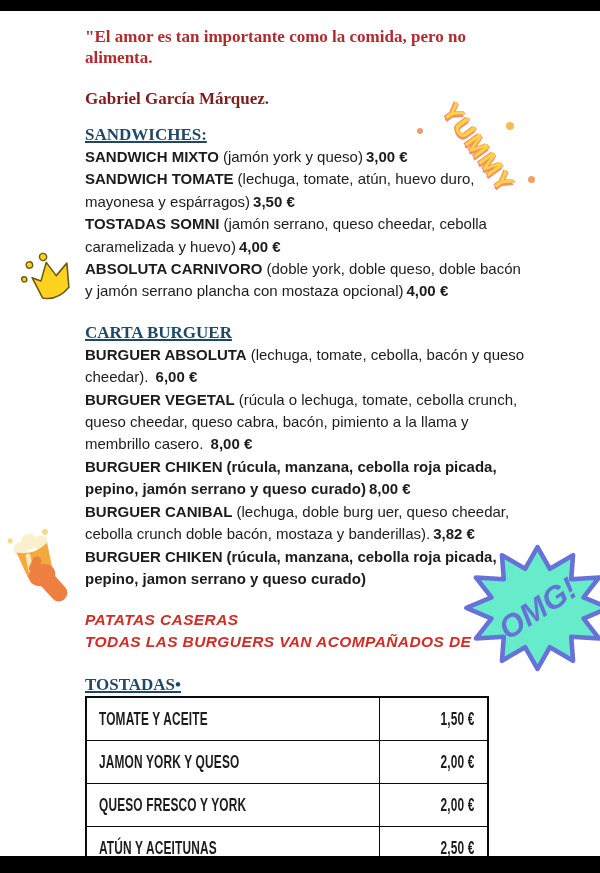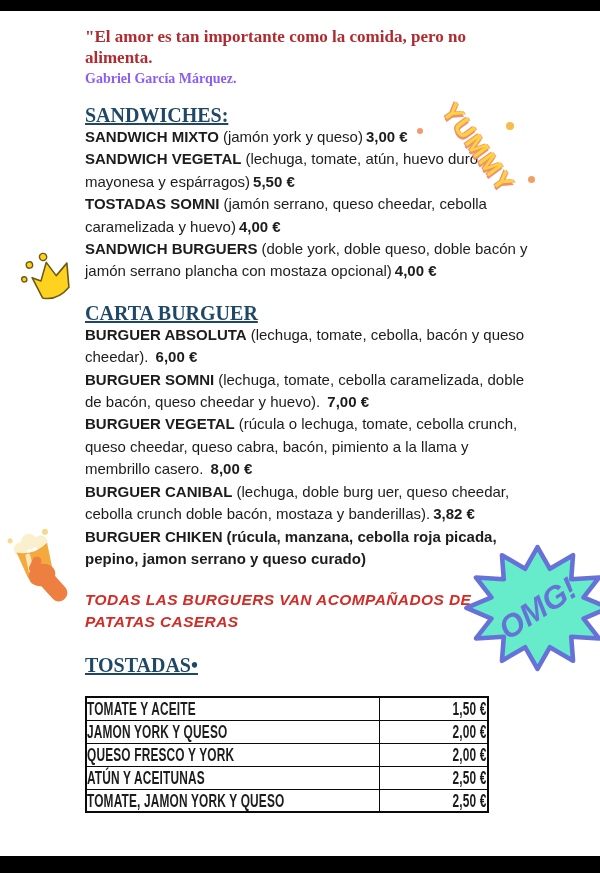--- a/index.html
+++ b/index.html
@@ -11,40 +11,40 @@
   }
   .bar { position:absolute; left:0; width:100%; background:#000; }
   .bar.top { top:0; height:11px; }
   .bar.bottom { bottom:0; height:17px; }
 
   .content { position:absolute; left:85px; top:26px; width:444px; }
 
   .quote { font-family:"Liberation Serif", serif; font-weight:bold;
            font-size:17px; line-height:21px; color:#b02b30; width:452px; }
   .author { font-family:"Liberation Serif", serif; font-weight:bold;
-            font-size:14px; line-height:21px; color:#8b5cf6; margin-bottom:15px; }
+            font-size:17px; line-height:21px; color:#7f1d1d; margin-bottom:15px;margin-top:20px; }
 
   .sec-title { font-family:"Liberation Serif", serif; font-weight:bold;
-               font-size:20px; color:#1f4866; text-decoration:underline;
+               font-size:17px; color:#1f4866; text-decoration:underline;
                text-decoration-thickness:1.5px; line-height:22px; }
   section.menu { margin-bottom:19px; }
   .item { font-size:15px; line-height:22.4px; margin:0; }
   .item .nm { font-weight:bold; }
   .item .ds { margin:0 3px 0 4px; }
   .item .pr { font-weight:bold; }
   .item.allbold .ds { font-weight:bold; }
 
   .note { font-weight:bold; font-style:italic; font-size:15.5px;
           line-height:22px; color:#d32b25; letter-spacing:.4px;
           margin:4px 0 21px 0; }
   .note span { display:block; }
 
-  .tostadas-title { margin-bottom:20px; }
+  .tostadas-title { margin-bottom:0; }
   table.tost { border-collapse:collapse; width:386px; table-layout:fixed; }
-  table.tost td { border:1.5px solid #0a0a0a; height:23px; padding:0;
+  table.tost td { border:1.5px solid #0a0a0a; height:23px; padding:12px;
                   overflow:hidden; white-space:nowrap; }
   table.tost { border:2px solid #0a0a0a; }
   td.c-name { width:293px; padding-left:43px; }
   td.c-price { width:109px; text-align:right; padding-right:8px; }
   .cond { display:inline-block; font-weight:bold; font-size:14.5px;
           letter-spacing:.2px; transform:scale(.82,1.22); white-space:nowrap; }
   td.c-name .cond { transform-origin:0 55%; }
   td.c-price .cond { transform-origin:100% 55%; }
 
   
@@ -70,37 +70,37 @@
 <div class="page">
   <div class="bar top"></div>
 
   <div class="content">
     <div class="quote">"El amor es tan importante como la comida, pero no alimenta.</div>
     <div class="author">Gabriel García Márquez.</div>
 
     <section class="menu">
       <div class="sec-title">SANDWICHES:</div>
       <p class="item"><span class="nm">SANDWICH MIXTO</span><span class="ds">(jamón york  y queso)</span><span class="pr">3,00 €</span></p>
-      <p class="item"><span class="nm">SANDWICH VEGETAL</span><span class="ds">(lechuga, tomate, atún, huevo duro, mayonesa y espárragos)</span><span class="pr">5,50 €</span></p>
+      <p class="item"><span class="nm">SANDWICH TOMATE</span><span class="ds">(lechuga, tomate, atún, huevo duro, mayonesa y espárragos)</span><span class="pr">3,50 €</span></p>
       <p class="item"><span class="nm">TOSTADAS SOMNI</span><span class="ds">(jamón serrano, queso cheedar, cebolla caramelizada y huevo)</span><span class="pr">4,00 €</span></p>
-      <p class="item"><span class="nm">SANDWICH BURGUERS</span><span class="ds">(doble york, doble queso, doble bacón y jamón serrano plancha con mostaza opcional)</span><span class="pr">4,00 €</span></p>
+      <p class="item"><span class="nm">ABSOLUTA CARNIVORO</span><span class="ds">(doble york, doble queso, doble bacón y jamón serrano plancha con mostaza opcional)</span><span class="pr">4,00 €</span></p>
     </section>
 
     <section class="menu">
       <div class="sec-title">CARTA BURGUER</div>
       <p class="item"><span class="nm">BURGUER ABSOLUTA</span><span class="ds">(lechuga, tomate, cebolla, bacón y queso cheedar). </span><span class="pr">6,00 €</span></p>
-      <p class="item"><span class="nm">BURGUER SOMNI</span><span class="ds">(lechuga, tomate, cebolla caramelizada, doble de bacón, queso cheedar y huevo). </span><span class="pr">7,00 €</span></p>
       <p class="item"><span class="nm">BURGUER VEGETAL</span><span class="ds">(rúcula o lechuga, tomate, cebolla crunch, queso cheedar, queso cabra, bacón, pimiento a la llama y membrillo casero. </span><span class="pr">8,00 €</span></p>
+      <p class="item allbold"><span class="nm">BURGUER CHIKEN</span><span class="ds">(rúcula, manzana, cebolla roja picada, pepino, jamón serrano y queso curado)</span><span class="pr">8,00 €</span></p>
       <p class="item"><span class="nm">BURGUER CANIBAL</span><span class="ds">(lechuga, doble burg uer, queso cheedar, cebolla crunch  doble bacón, mostaza y banderillas).</span><span class="pr">3,82 €</span></p>
       <p class="item allbold"><span class="nm">BURGUER CHIKEN</span><span class="ds">(rúcula, manzana, cebolla roja picada, pepino, jamon serrano y queso curado)</span><span class="pr"></span></p>
     </section>
 
     <div class="note">
+      <span>PATATAS CASERAS</span>
       <span>TODAS LAS BURGUERS VAN ACOMPAÑADOS DE</span>
-      <span>PATATAS CASERAS</span>
     </div>
 
     <div class="sec-title tostadas-title">TOSTADAS•</div>
     <table class="tost">
       <tbody>
         <tr>
             <td class="c-name"><span class="cond">TOMATE Y ACEITE</span></td>
             <td class="c-price"><span class="cond">1,50 €</span></td>
           </tr>
         <tr>

